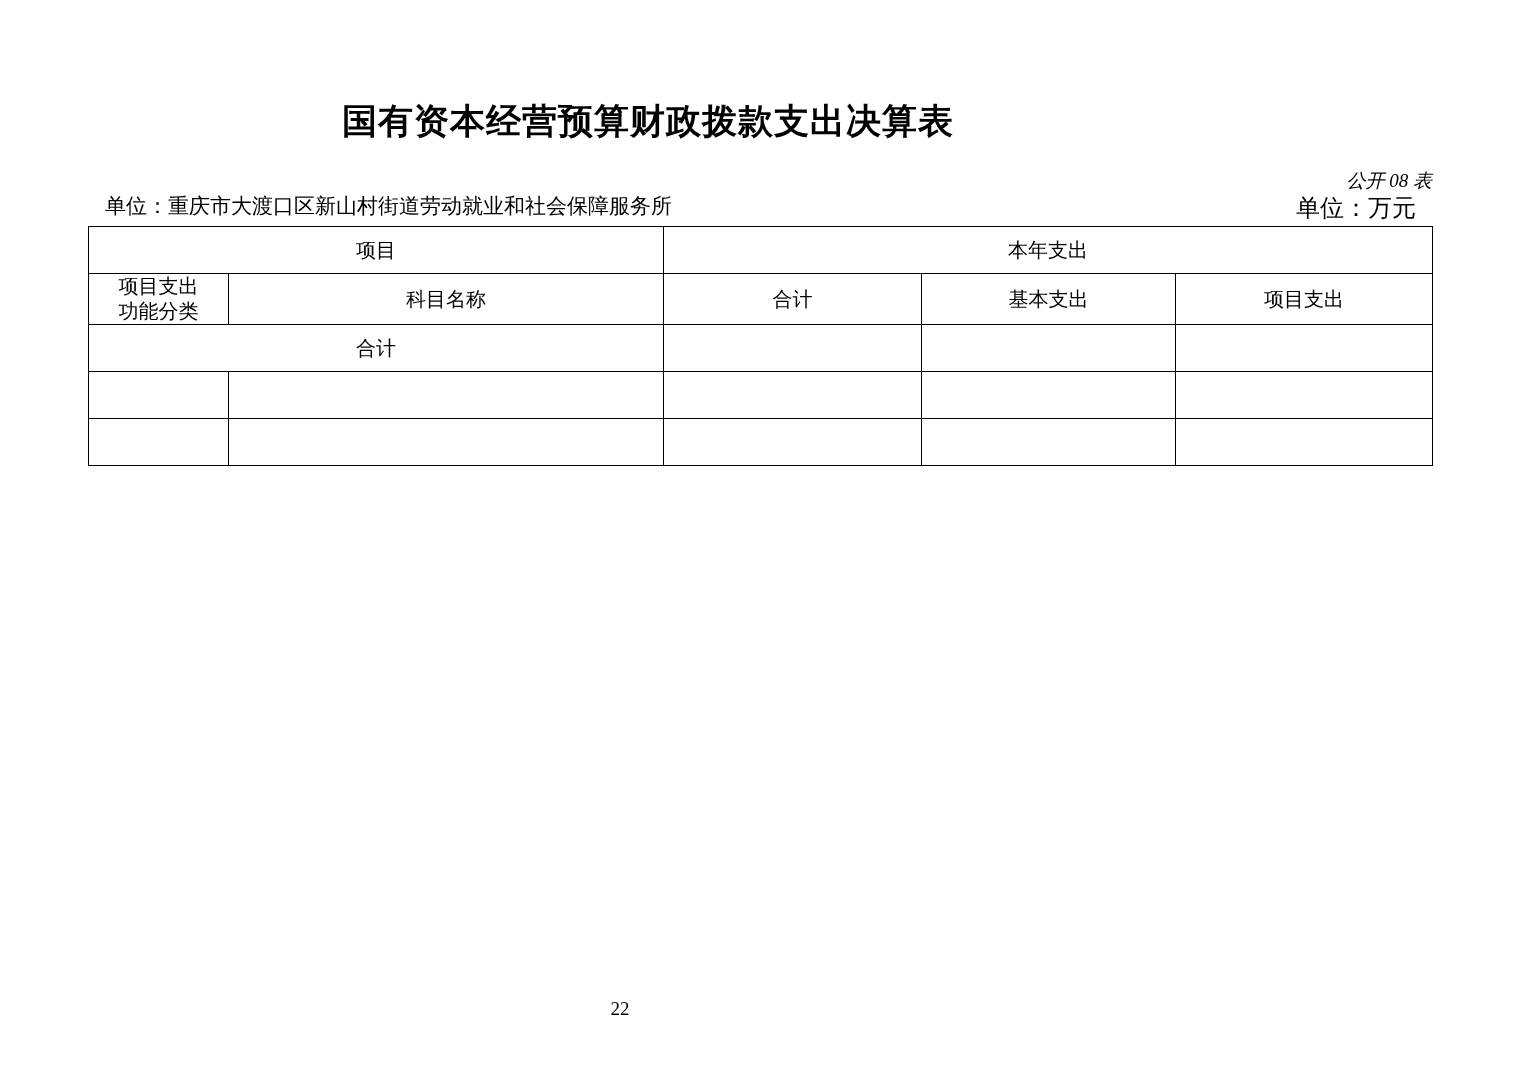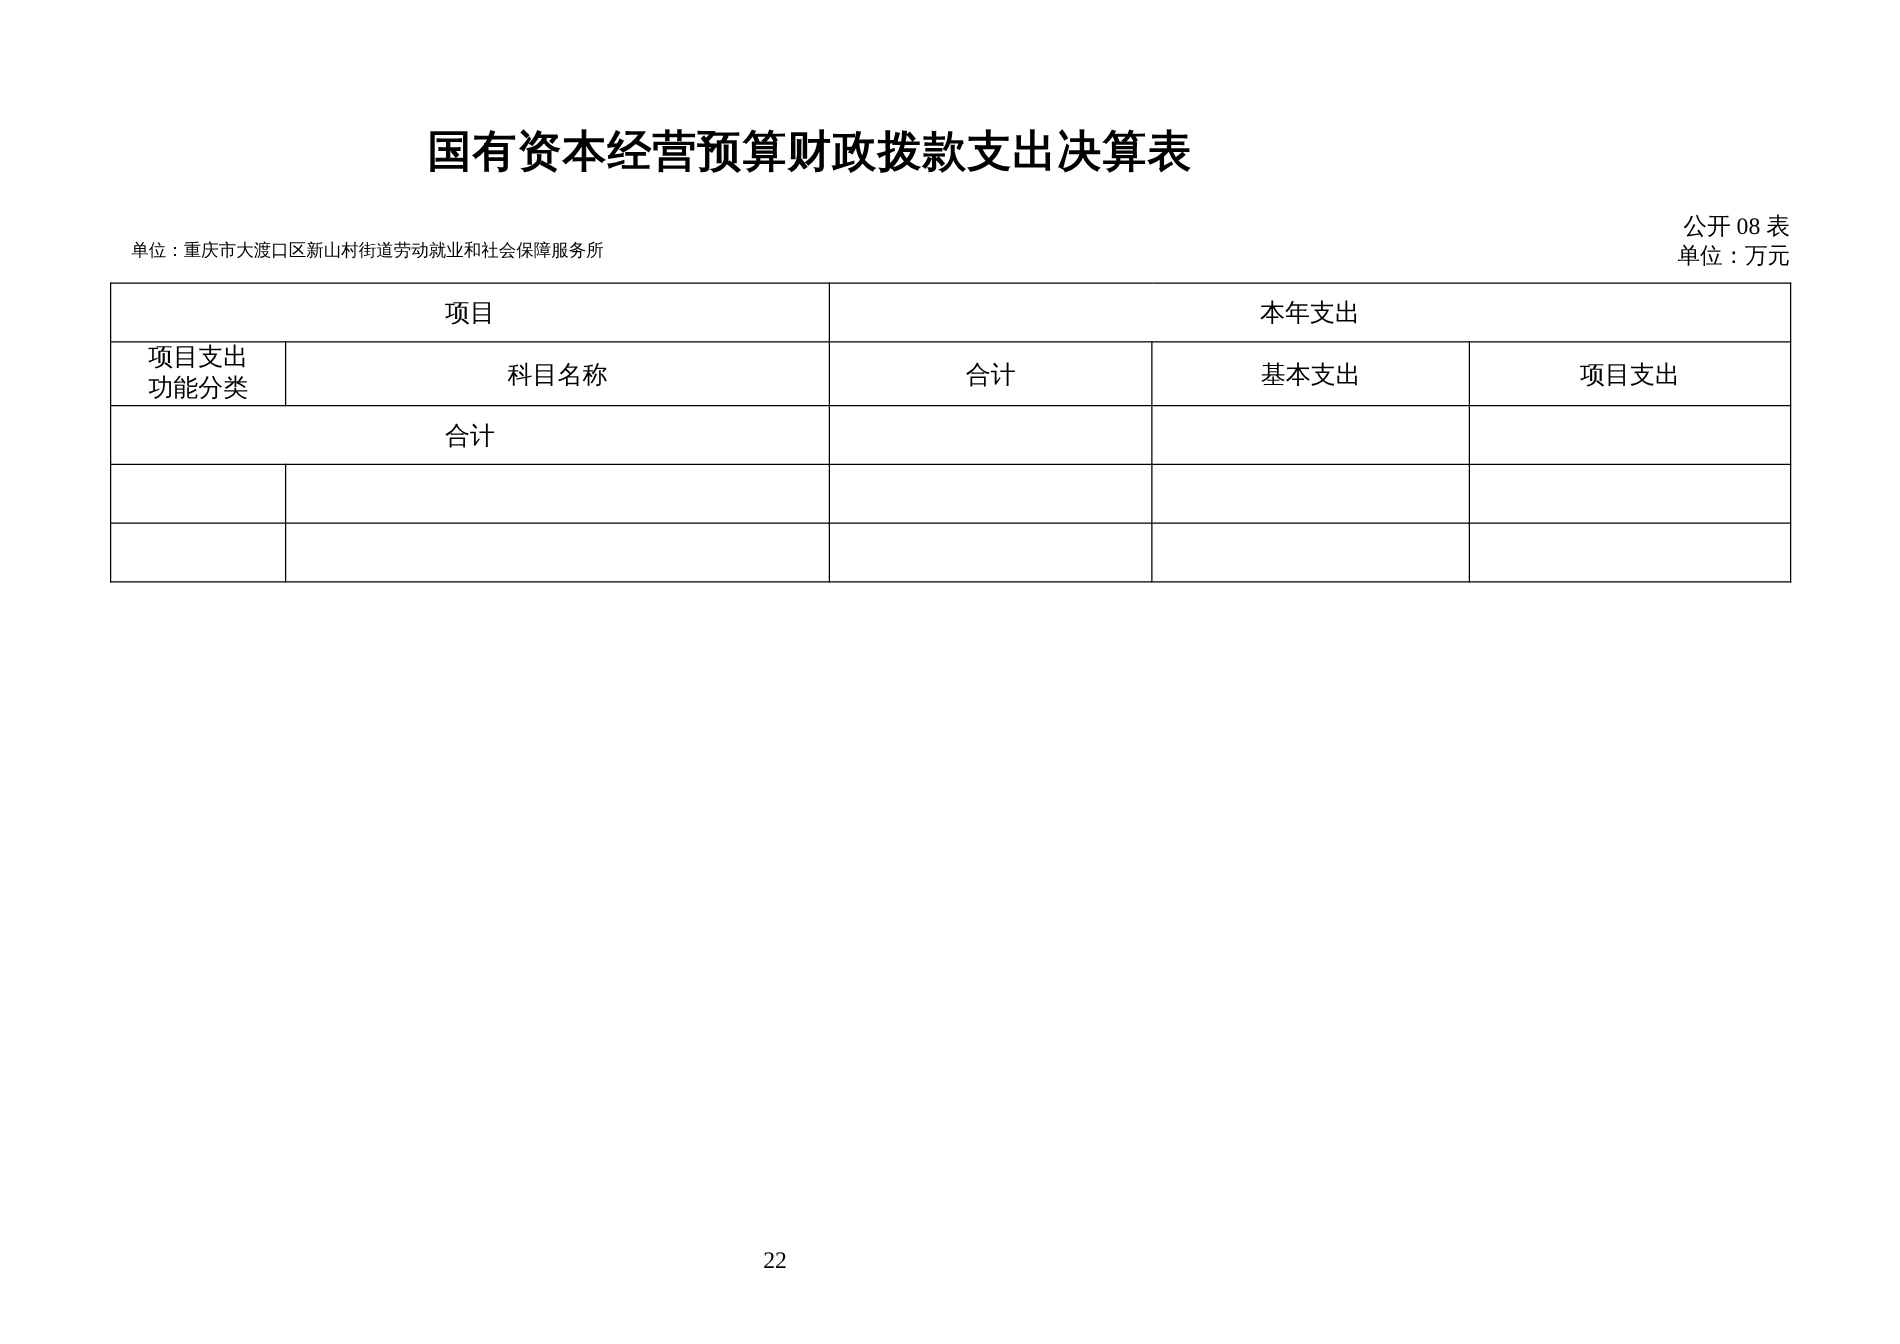--- a/index.html
+++ b/index.html
@@ -30,33 +30,34 @@
     font-weight: bold;
     letter-spacing: 1px;
     font-family: "DejaVu Sans", "Liberation Sans", sans-serif;
   }
   .form-code {
     position: absolute;
     top: 168px;
     right: 88px;
     font-size: 19px;
     white-space: nowrap;
+    font-style: italic;
   }
   .unit-line {
     position: absolute;
     top: 192px;
     left: 105px;
-    font-size: 14px;
+    font-size: 21px;
     white-space: nowrap;
   }
   .amount-unit {
     position: absolute;
     top: 192px;
-    right: 88px;
-    font-size: 18px;
+    right: 104px;
+    font-size: 24px;
     white-space: nowrap;
   }
   table.main {
     position: absolute;
     top: 226px;
     left: 88px;
     width: 1344px;
     border-collapse: collapse;
     table-layout: fixed;
   }

